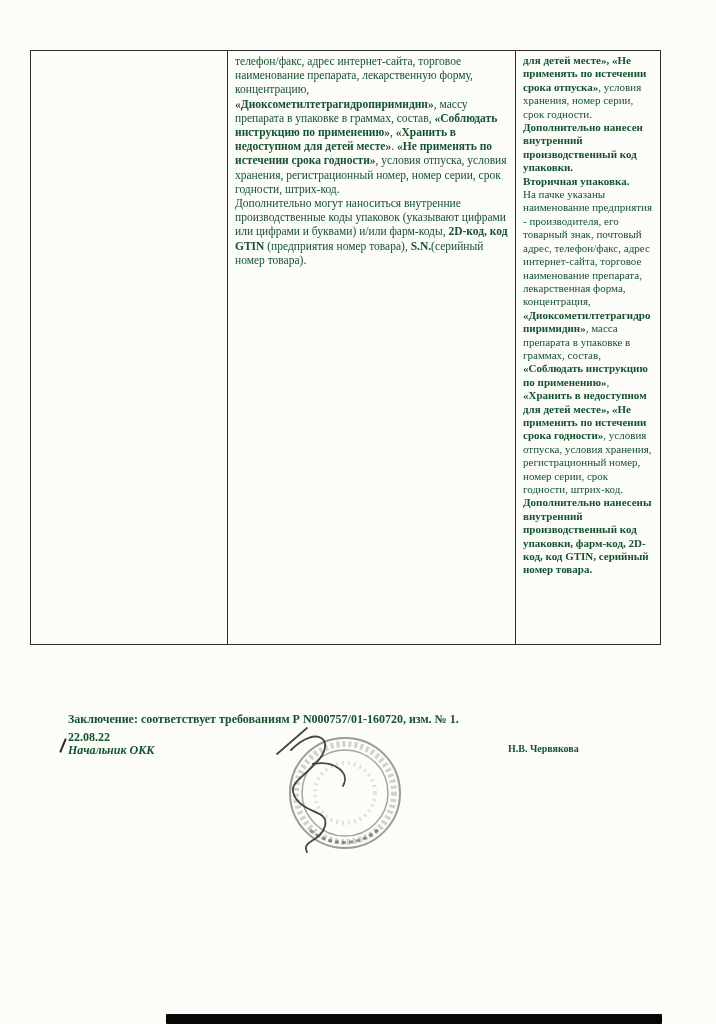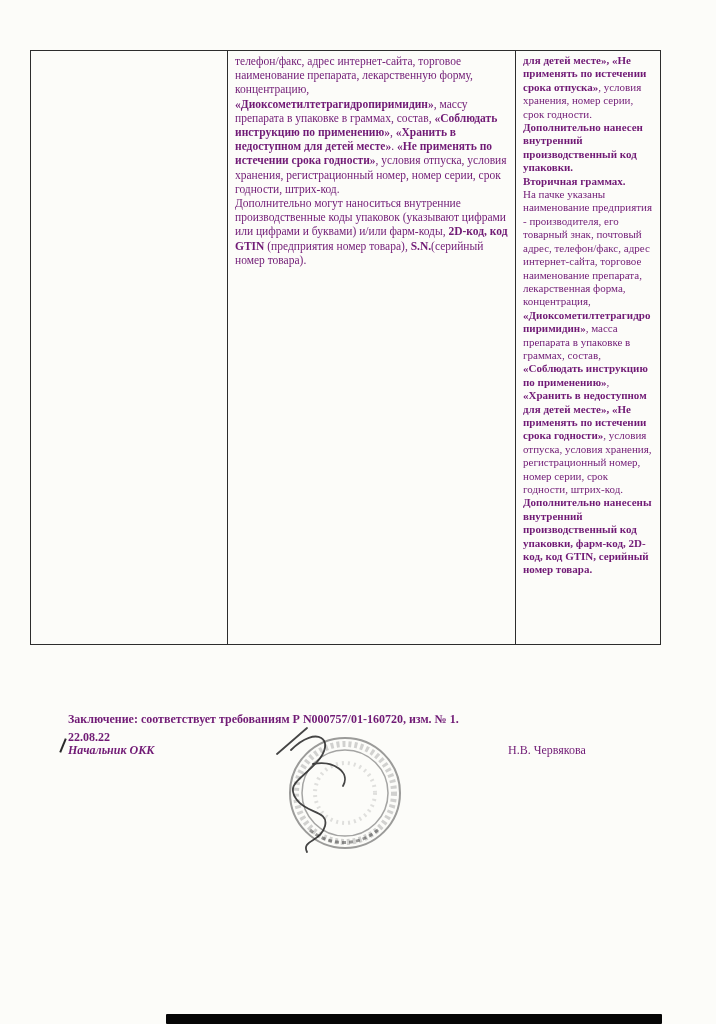--- a/index.html
+++ b/index.html
@@ -3,21 +3,21 @@
 <meta charset="utf-8">
 <style>
   * { margin: 0; padding: 0; box-sizing: border-box; }
   html, body { background: #fcfcf9; }
   .page {
     position: relative;
     width: 716px;
     height: 1024px;
     background: #fcfcf9;
     font-family: "Liberation Serif", serif;
-    color: #701a75;
+    color: #14532d;
     overflow: hidden;
     margin: 0 auto;
   }
   .doc-table {
     position: absolute;
     left: 30px;
     top: 50px;
     width: 630px;
     border-collapse: collapse;
     table-layout: fixed;
@@ -57,22 +57,22 @@
     position: absolute;
     left: 68px;
     top: 730px;
     font-weight: bold;
     font-size: 12px;
   }
   .sign-name {
     position: absolute;
     left: 508px;
     top: 743px;
-    font-weight: normal;
-    font-size: 12px;
+    font-weight: bold;
+    font-size: 10px;
   }
   .tick {
     position: absolute;
     left: 62px;
     top: 738px;
     width: 2px;
     height: 15px;
     background: #2a2a2a;
     transform: rotate(22deg);
   }
@@ -105,21 +105,21 @@
     <tbody>
       <tr class="big-row">
         <td></td>
         <td>
           <p class="para"><span>телефон/факс, адрес интернет-сайта, торговое наименование препарата, лекарственную форму, концентрацию, </span><span class="bold-run">«Диоксометилтетрагидропиримидин»</span><span>, массу препарата в упаковке в граммах, состав, </span><span class="bold-run">«Соблюдать инструкцию по применению»</span><span>, </span><span class="bold-run">«Хранить в недоступном для детей месте»</span><span>. </span><span class="bold-run">«Не применять по истечении срока годности»</span><span>, условия отпуска, условия хранения, регистрационный номер, номер серии, срок годности, штрих-код.</span></p>
           <p class="para"><span>Дополнительно могут наноситься внутренние производственные коды упаковок (указывают цифрами или цифрами и буквами) и/или фарм-коды, </span><span class="bold-run">2D-код, код GTIN</span><span> (предприятия номер товара), </span><span class="bold-run">S.N.</span><span>(серийный номер товара).</span></p>
         </td>
         <td class="narrow">
           <p class="para"><span class="bold-run">для детей месте», «Не применять по истечении срока отпуска»</span><span>, условия хранения,  номер серии, срок годности.</span></p>
           <p class="para"><span class="bold-run">Дополнительно нанесен внутренний производственный код упаковки.</span></p>
-          <p class="para"><span class="bold-run">Вторичная граммах.</span></p>
+          <p class="para"><span class="bold-run">Вторичная упаковка.</span></p>
           <p class="para"><span>На пачке указаны наименование предприятия - производителя, его товарный знак, почтовый адрес, телефон/факс, адрес интернет-сайта, торговое наименование препарата, лекарственная форма, концентрация, </span><span class="bold-run">«Диоксометилтетрагидро пиримидин»</span><span>, масса препарата в упаковке в граммах, состав, </span><span class="bold-run">«Соблюдать инструкцию по применению»</span><span>, </span><span class="bold-run">«Хранить в недоступном для детей месте», «Не применять по истечении срока годности»</span><span>, условия отпуска, условия хранения, регистрационный номер, номер серии, срок годности, штрих-код.</span></p>
           <p class="para"><span class="bold-run">Дополнительно нанесены внутренний производственный код упаковки, фарм-код, </span><span class="bold-run">2D-код, код GTIN, серийный номер товара.</span></p>
         </td>
       </tr>
     </tbody>
   </table>
 
   <div class="conclusion">Заключение: соответствует требованиям  Р N000757/01-160720, изм. № 1.</div>
 
   <div class="tick"></div>

